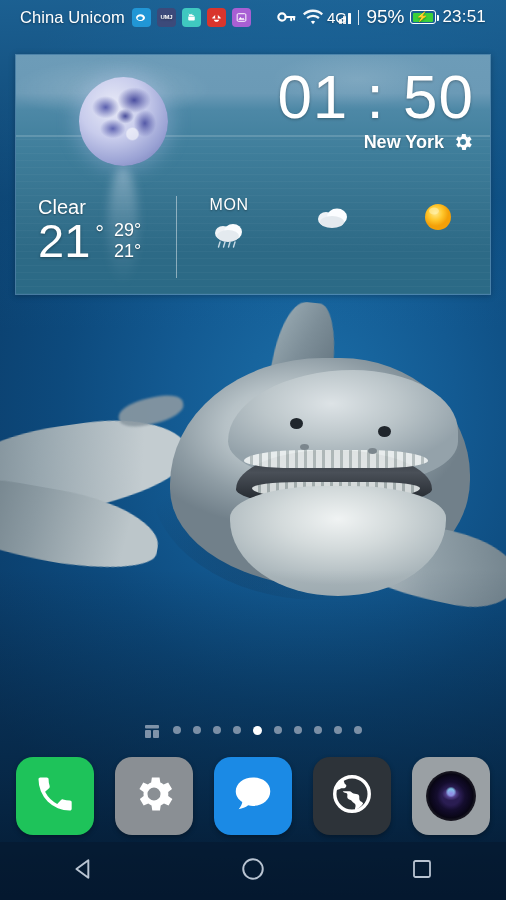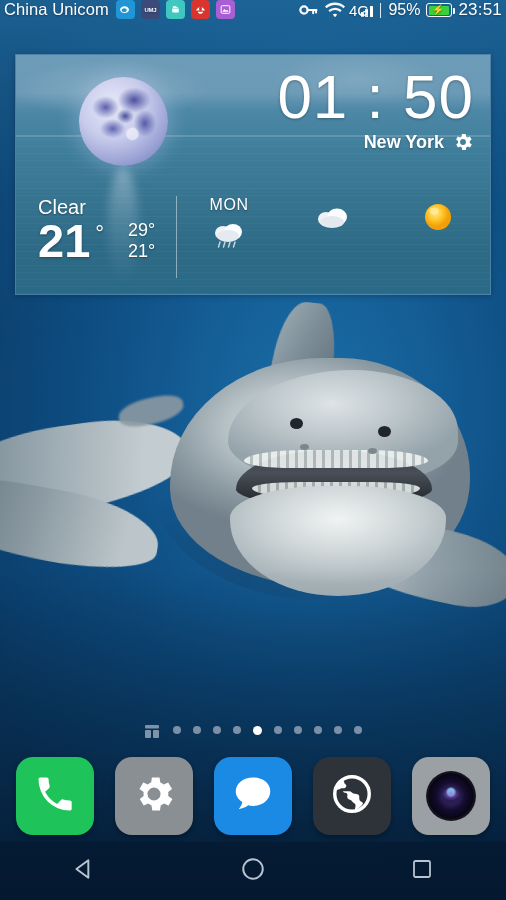--- a/index.html
+++ b/index.html
@@ -101,21 +101,21 @@
   .fin-small { left:118px; top:98px; width:66px; height:26px; background:#8b99a2; border-radius:50% 40% 50% 40%; transform:rotate(-12deg); filter:blur(1px); opacity:.9; }
   .shark-shade {
     left:150px; top:60px; width:340px; height:240px;
     background:radial-gradient(ellipse 50% 50% at 30% 80%, rgba(20,50,80,.35) 0%, rgba(0,0,0,0) 70%);
     border-radius:50%;
   }
 
   
   #statusbar {
     position:absolute; left:0; top:0; width:506px; height:34px;
-    display:flex; align-items:flex-start; padding:0 4px;
+    display:flex; align-items:center; padding:0 20px;
     color:#fff; font-size:16px;
     text-shadow:0 1px 2px rgba(0,0,0,.35);
     z-index:30;
   }
   #carrier { font-size:16.5px; letter-spacing:.1px; margin-right:7px; white-space:nowrap; }
   .notif-icons { display:flex; align-items:center; gap:6px; }
   .nicon { width:19px; height:19px; border-radius:4px; display:flex; align-items:center; justify-content:center; font-size:10px; color:#fff; overflow:hidden; }
   .ni-weibo { background:#2196d6; }
   .ni-uma { background:#3c4a7a; font-size:6px; font-weight:bold; letter-spacing:-.3px; }
   .ni-android { background:#3fc8c0; }
@@ -125,21 +125,21 @@
   .key-icon { display:flex; align-items:center; }
   .wifi-icon { display:flex; align-items:flex-end; }
   .sig-wrap { display:flex; align-items:flex-end; position:relative; padding-left:1px; }
   .sig-label { font-size:15px; position:absolute; top:-2px; left:-2px; }
   .bars { display:flex; align-items:flex-end; gap:1.5px; height:13px; margin-left:9px; }
   .bars i { width:3px; background:#fff; display:block; border-radius:.5px; }
   .bars i:nth-child(1){ height:5px; }
   .bars i:nth-child(2){ height:8px; }
   .bars i:nth-child(3){ height:11px; }
   .sep { width:1.5px; height:15px; background:rgba(255,255,255,.85); margin:0 1px; }
-  #battery-pct { font-size:16px; }
+  #battery-pct { font-size:19px; }
   .batt {
     width:26px; height:14px; border:1.6px solid #fff; border-radius:3px;
     position:relative; display:flex; align-items:center; padding:1.5px;
   }
   .batt:after { content:""; position:absolute; right:-4px; top:4px; width:2.5px; height:6px; background:#fff; border-radius:0 1px 1px 0; }
   .batt-fill { background:#3ad03a; height:100%; width:95%; border-radius:1px; position:relative; }
   .bolt { position:absolute; left:50%; top:50%; transform:translate(-50%,-50%); color:#fff; font-size:10px; line-height:1; }
   #sb-clock { font-size:17px; letter-spacing:.2px; }
 
   
@@ -194,23 +194,23 @@
   #ww-city { font-size:18px; text-shadow:0 1px 2px rgba(0,0,0,.3); }
   .gear { width:22px; height:22px; display:block; }
 
   .ww-forecast {
     position:absolute; left:0; right:0; bottom:0; height:102px;
     display:flex; align-items:flex-start; color:#fff;
   }
   .cur-block { width:160px; padding-left:22px; padding-top:4px; }
   #cur-cond { font-size:20px; text-shadow:0 1px 2px rgba(0,0,0,.35); }
   .cur-temp-row { display:flex; align-items:flex-start; margin-top:-2px; }
-  #cur-temp { font-size:47px; line-height:48px; font-weight:700; text-shadow:0 1px 3px rgba(0,0,0,.35); }
+  #cur-temp { font-size:47px; line-height:48px; font-weight:400; text-shadow:0 1px 3px rgba(0,0,0,.35); }
   .deg-big { font-size:22px; margin-left:5px; margin-top:4px; text-shadow:0 1px 2px rgba(0,0,0,.35); }
-  .hl { margin-left:24px; margin-top:3px; font-size:18px; line-height:21px; text-shadow:0 1px 2px rgba(0,0,0,.35); }
+  .hl { margin-left:10px; margin-top:3px; font-size:18px; line-height:21px; text-shadow:0 1px 2px rgba(0,0,0,.35); }
   .vdiv { width:1px; align-self:stretch; margin:4px 0 16px 0; background:rgba(255,255,255,.45); }
   .day-col { flex:1; text-align:center; padding-top:4px; }
   .day-name { font-size:16px; letter-spacing:.6px; text-shadow:0 1px 2px rgba(0,0,0,.35); }
   .day-ico { height:38px; display:flex; align-items:center; justify-content:center; margin:2px 0 1px; }
   .day-temp { font-size:16px; text-shadow:0 1px 2px rgba(0,0,0,.35); }
 
   
   #page-indicator {
     position:absolute; left:0; right:0; top:719px; height:22px;
     display:flex; align-items:center; justify-content:center; gap:12px; z-index:25;

